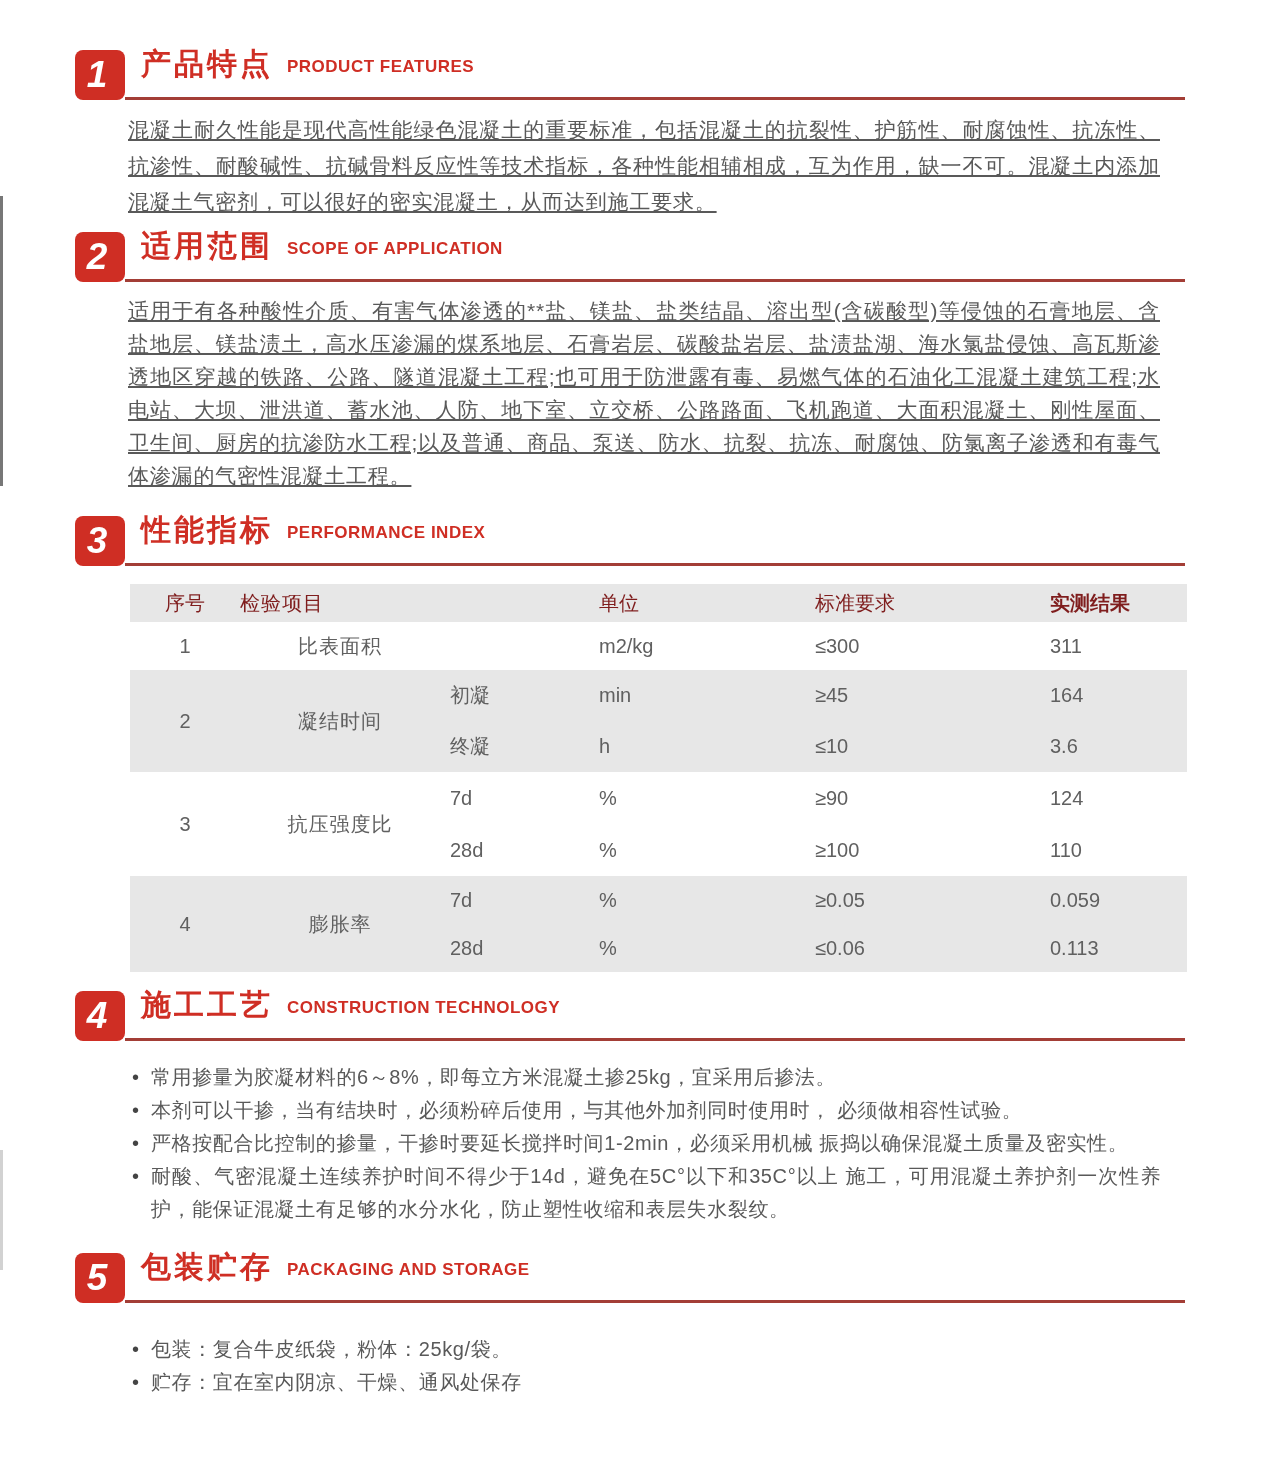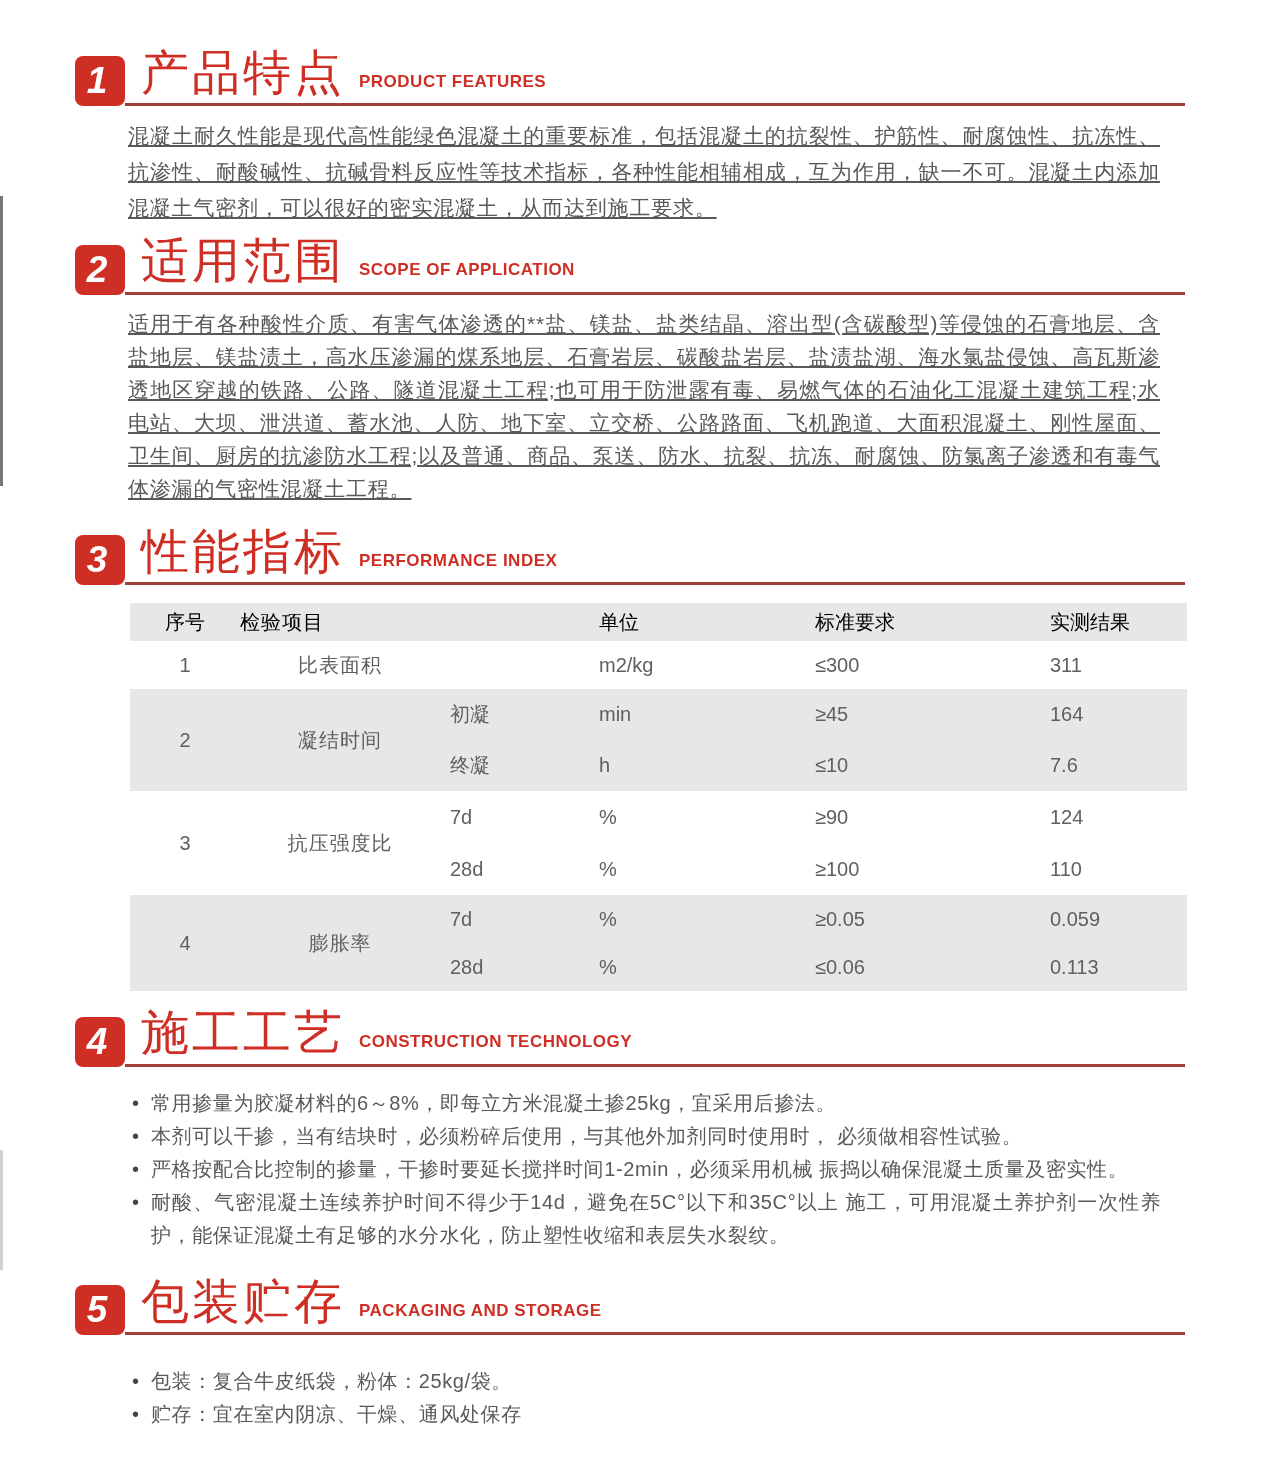--- a/index.html
+++ b/index.html
@@ -20,21 +20,21 @@
     width:50px; height:50px; background:#cf2e24; border-radius:8px;
     color:#ffffff; font-weight:700; font-style:italic; font-size:37px;
     display:flex; align-items:center; justify-content:center;
     flex:0 0 auto; padding-right:6px;
   }
   .sec-titles {
     flex:1; display:flex; align-items:baseline; gap:14px;
     border-bottom:3px solid #a33e36; padding:0 0 5px 16px; min-height:52px;
   }
   .sec-title-zh {
-    color:#cf2e24; font-weight:400; font-size:48px; letter-spacing:3px;
+    color:#cf2e24; font-weight:700; font-size:30px; letter-spacing:3px;
     line-height:1.05;
   }
   .sec-title-en {
     color:#cf2e24; font-weight:700; font-size:17px; letter-spacing:.5px;
     position:relative; top:-2px;
   }
 
   
   .sec-para {
     margin:12px 25px 0 53px; font-size:21px; color:#595959;
@@ -46,21 +46,21 @@
   .s1 { margin-top:0; }
   .s2 { margin-top:10px; }
   .s3 { margin-top:22px; }
   .s4 { margin-top:17px; }
   .s5 { margin-top:25px; }
 
   
   .perf-table { margin:18px 0 0 55px; width:1057px; font-size:20px; color:#606060; }
   .thead {
     display:grid; grid-template-columns:110px 200px 150px 215px 240px 142px;
-    height:38px; background:#e7e7e7; align-items:center; color:#000000;
+    height:38px; background:#e7e7e7; align-items:center; color:#7f1d1d;
   }
   .tg { display:flex; }
   .tg.shade { background:#e7e7e7; }
   .tg1 { height:48px; }
   .tg2 { height:102px; }
   .tg3 { height:104px; }
   .tg4 { height:96px; }
   .c-no   { width:110px; display:flex; align-items:center; justify-content:center; }
   .c-item { width:200px; display:flex; align-items:center; justify-content:center; letter-spacing:1px; }
   .subrows { flex:1; display:flex; flex-direction:column; }
@@ -69,21 +69,21 @@
     align-items:center;
   }
   .cell-sub  { padding-left:10px; }
   .cell-unit { padding-left:9px; }
   .cell-std  { padding-left:10px; }
   .cell-res  { padding-left:5px; }
   .thead .h-no   { text-align:center; }
   .thead .h-item { letter-spacing:1px; }
   .thead .h-unit { padding-left:9px; }
   .thead .h-std  { padding-left:10px; }
-  .thead .h-res  { padding-left:5px; }
+  .thead .h-res  { padding-left:5px;font-weight:bold; }
 
   
   .bullets { margin:20px 24px 0 53px; list-style:none; }
   .bullets li {
     position:relative; padding-left:23px; font-size:20px; line-height:33px;
     color:#595959; letter-spacing:.6px; text-align:justify;
   }
   .bullets li::before {
     content:"•"; position:absolute; left:4px; top:0; color:#444444; font-size:20px;
   }
@@ -157,21 +157,21 @@
           <div class="subrow">
             <div class="cell-sub">初凝</div>
             <div class="cell-unit">min</div>
             <div class="cell-std">≥45</div>
             <div class="cell-res">164</div>
           </div>
           <div class="subrow">
             <div class="cell-sub">终凝</div>
             <div class="cell-unit">h</div>
             <div class="cell-std">≤10</div>
-            <div class="cell-res">7.6</div>
+            <div class="cell-res">3.6</div>
           </div>
         </div>
       </div>
 
       <div class="tg tg3">
         <div class="c-no">3</div>
         <div class="c-item">抗压强度比</div>
         <div class="subrows">
           <div class="subrow">
             <div class="cell-sub">7d</div>

